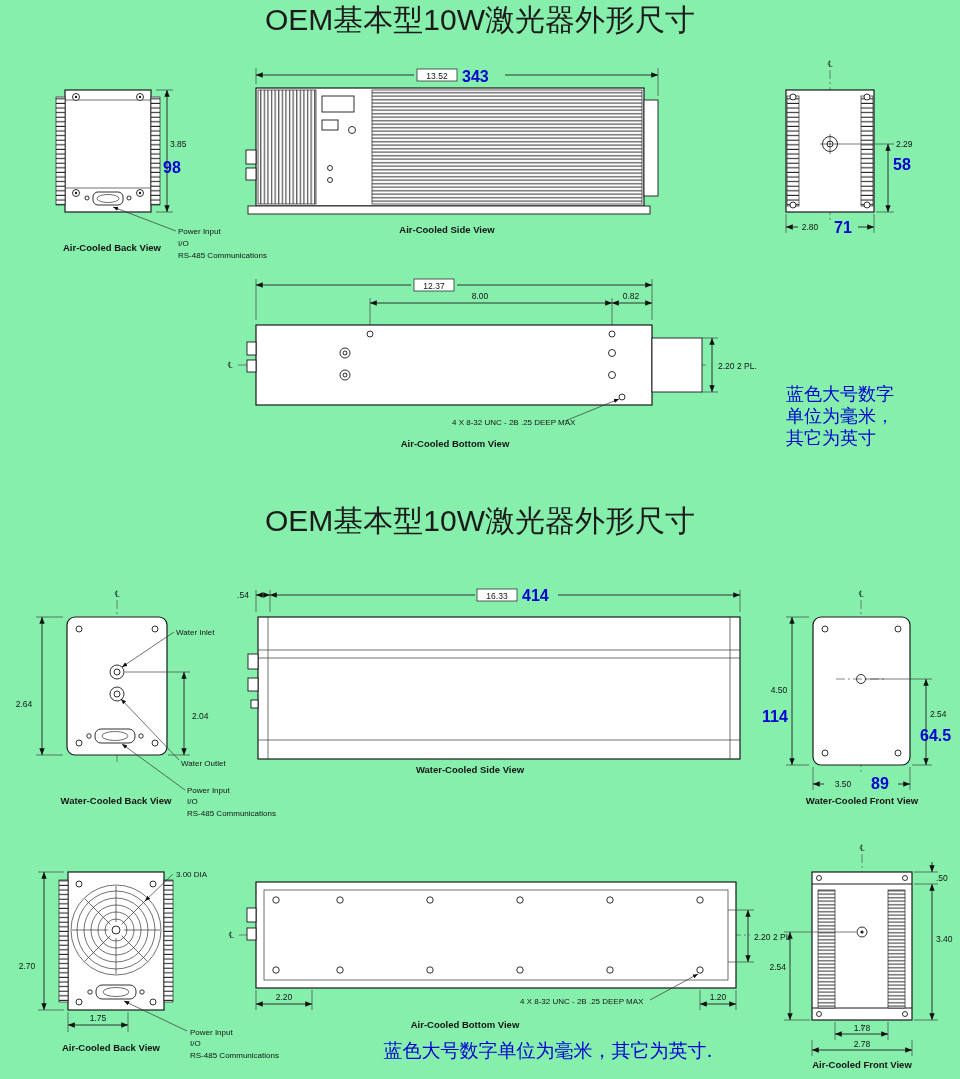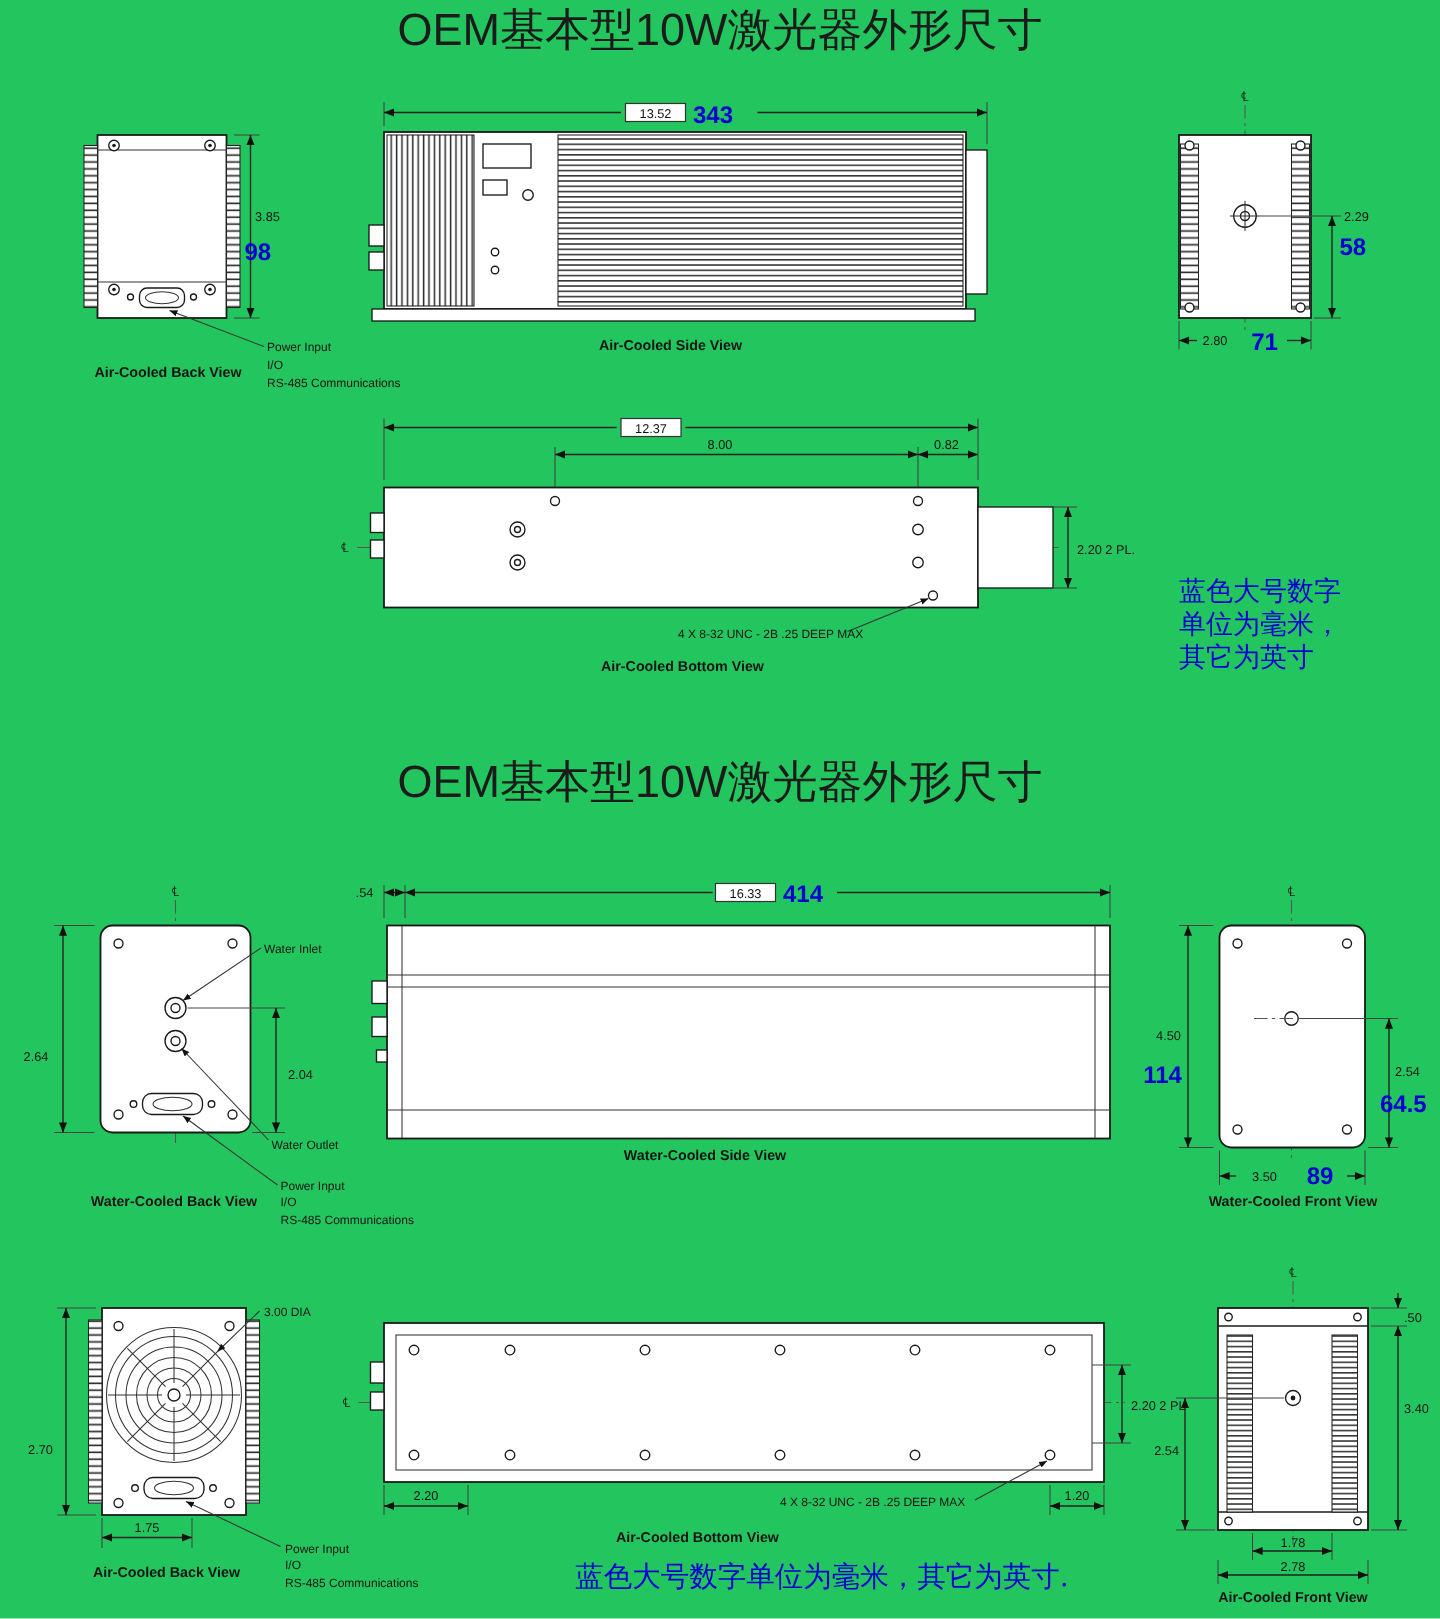--- a/index.html
+++ b/index.html
@@ -1,16 +1,16 @@
 <!DOCTYPE html>
 <html><head>
 <meta charset="utf-8">
 <style>
   html,body{margin:0;padding:0;background:#fff;}
-  .canvas{position:relative;width:960px;height:1079px;background:#22c55e;overflow:hidden;
+  .canvas{position:relative;width:960px;height:1079px;background:#86efac;overflow:hidden;
           font-family:"Liberation Sans",sans-serif;}
   svg{display:block;}
   text{fill:#141414;}
   .t-title{font-size:30px;fill:#1b1b1b;}
   .t-dim{font-size:8.5px;}
   .t-dim7{font-size:8px;}
   .t-mm{font-size:16px;font-weight:bold;fill:#0000d2;}
   .t-view{font-size:9.5px;font-weight:bold;}
   .t-cl{font-size:9px;}
   .t-note{font-size:18px;fill:#0000d2;font-family:"DejaVu Serif","Liberation Serif",serif;}

